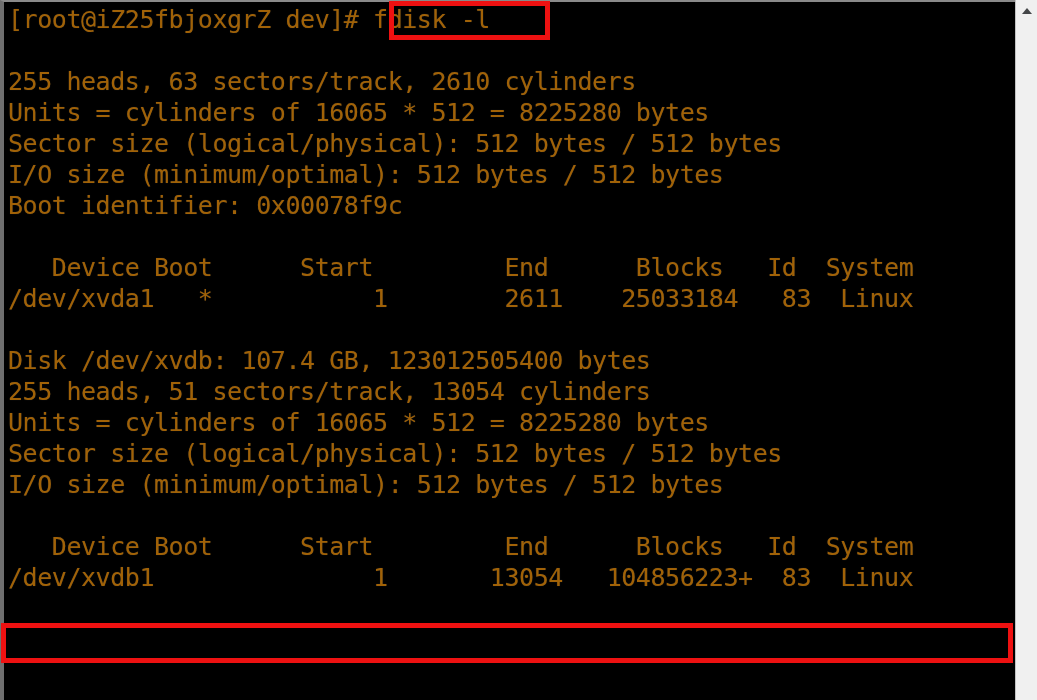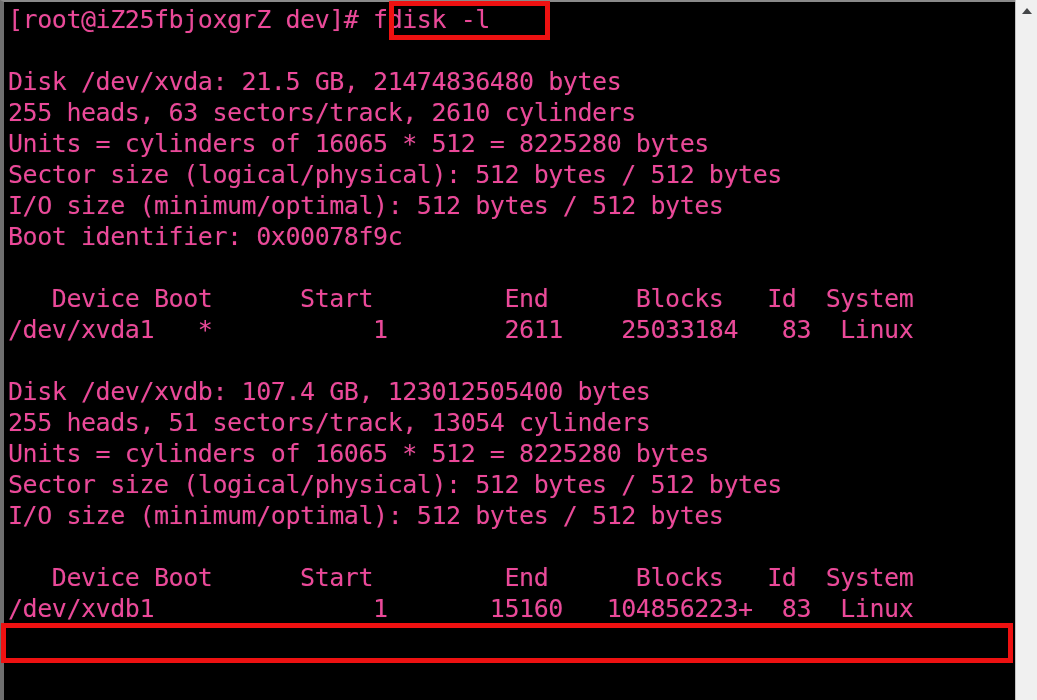--- a/index.html
+++ b/index.html
@@ -36,21 +36,21 @@
     width: 1011px;
   }
   .line {
     display: block;
     height: 31px;
     line-height: 31px;
     white-space: pre;
     font-family: "DejaVu Sans Mono", "Liberation Mono", monospace;
     font-size: 25px;
     letter-spacing: -0.45px;
-    color: #ec4899;
+    color: #a16207;
     text-shadow: 0 0 1px rgba(255,255,255,0.18);
   }
   .line.blank { color: transparent; }
 
   
   .cursor-block {
     display: inline-block;
     width: 14px;
     height: 25px;
     vertical-align: -5px;
@@ -121,38 +121,37 @@
 </style>
 </head>
 <body>
 
 <div id="app">
 
   <div id="terminal">
     <div id="screen">
         <div class="line">[root@iZ25fbjoxgrZ dev]# fdisk -l</div>
         <div class="line blank"></div>
-        <div class="line">Disk /dev/xvda: 21.5 GB, 21474836480 bytes</div>
         <div class="line">255 heads, 63 sectors/track, 2610 cylinders</div>
         <div class="line">Units = cylinders of 16065 * 512 = 8225280 bytes</div>
         <div class="line">Sector size (logical/physical): 512 bytes / 512 bytes</div>
         <div class="line">I/O size (minimum/optimal): 512 bytes / 512 bytes</div>
         <div class="line">Boot identifier: 0x00078f9c</div>
         <div class="line blank"></div>
         <div class="line">   Device Boot      Start         End      Blocks   Id  System</div>
         <div class="line">/dev/xvda1   *           1        2611    25033184   83  Linux</div>
         <div class="line blank"></div>
         <div class="line">Disk /dev/xvdb: 107.4 GB, 123012505400 bytes</div>
         <div class="line">255 heads, 51 sectors/track, 13054 cylinders</div>
         <div class="line">Units = cylinders of 16065 * 512 = 8225280 bytes</div>
         <div class="line">Sector size (logical/physical): 512 bytes / 512 bytes</div>
         <div class="line">I/O size (minimum/optimal): 512 bytes / 512 bytes</div>
         <div class="line blank"></div>
         <div class="line">   Device Boot      Start         End      Blocks   Id  System</div>
-        <div class="line">/dev/xvdb1               1       15160   104856223+  83  Linux</div>
+        <div class="line">/dev/xvdb1               1       13054   104856223+  83  Linux</div>
       </div>
   </div>
 
   <div class="redbox" id="redbox-cmd"></div>
   <div class="redbox" id="redbox-row"></div>
 
   <div id="scrollbar">
     <div id="scroll-up-btn">
       <div class="arrow"></div>
     </div>

